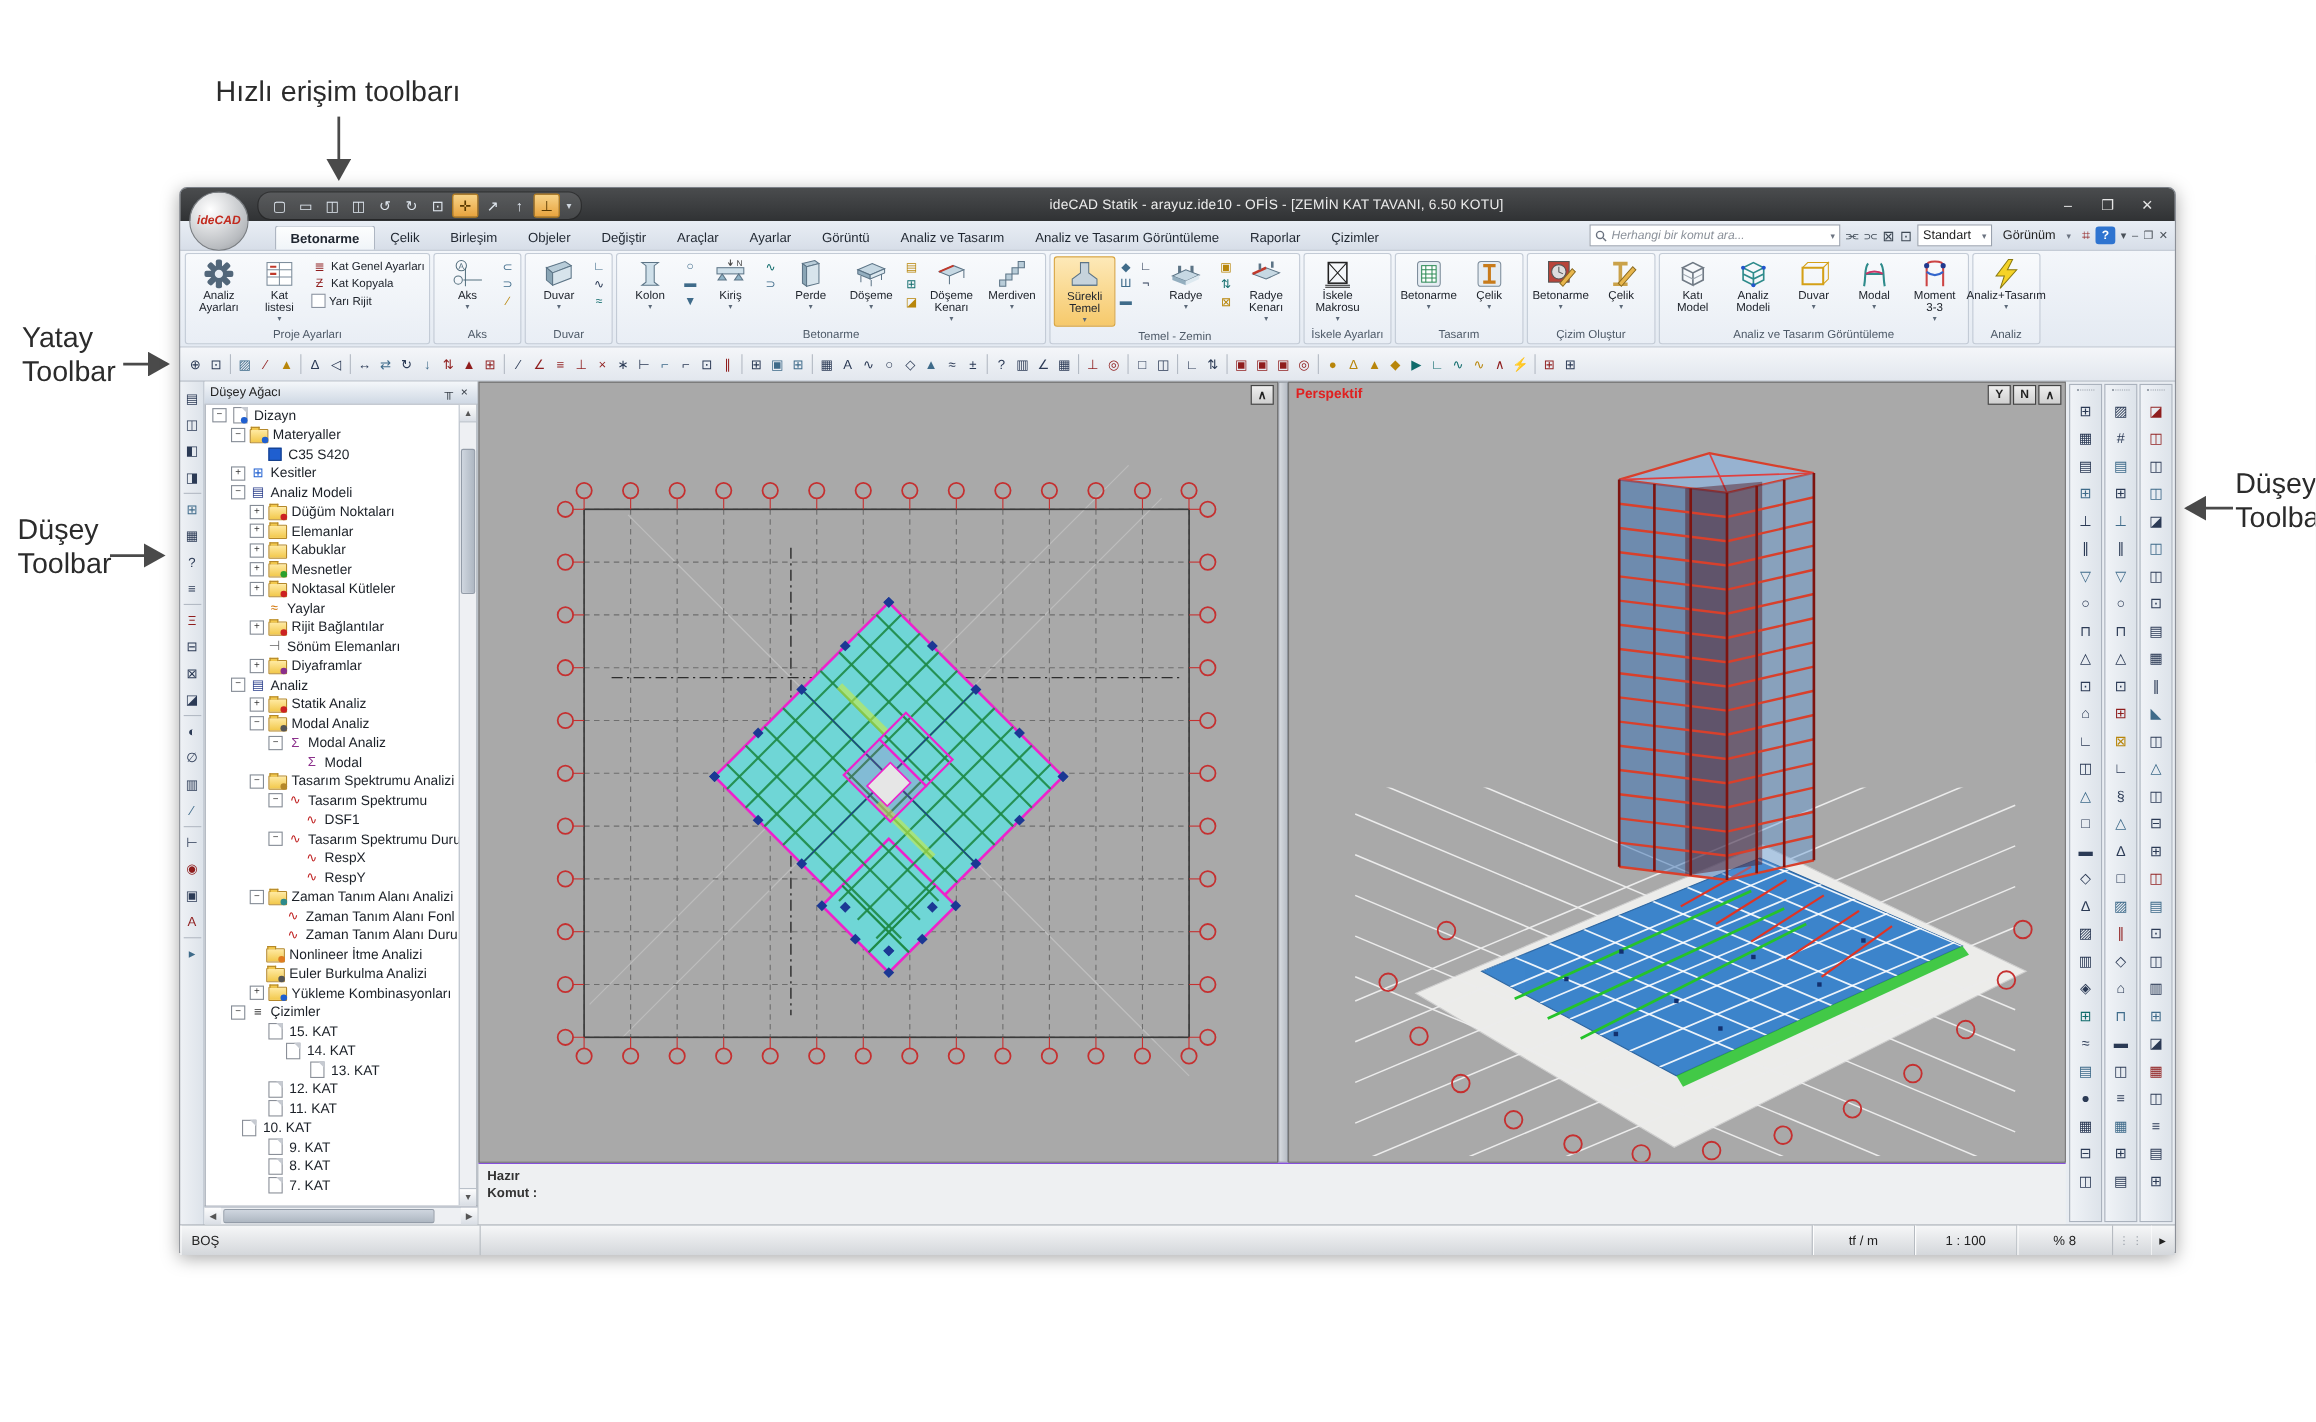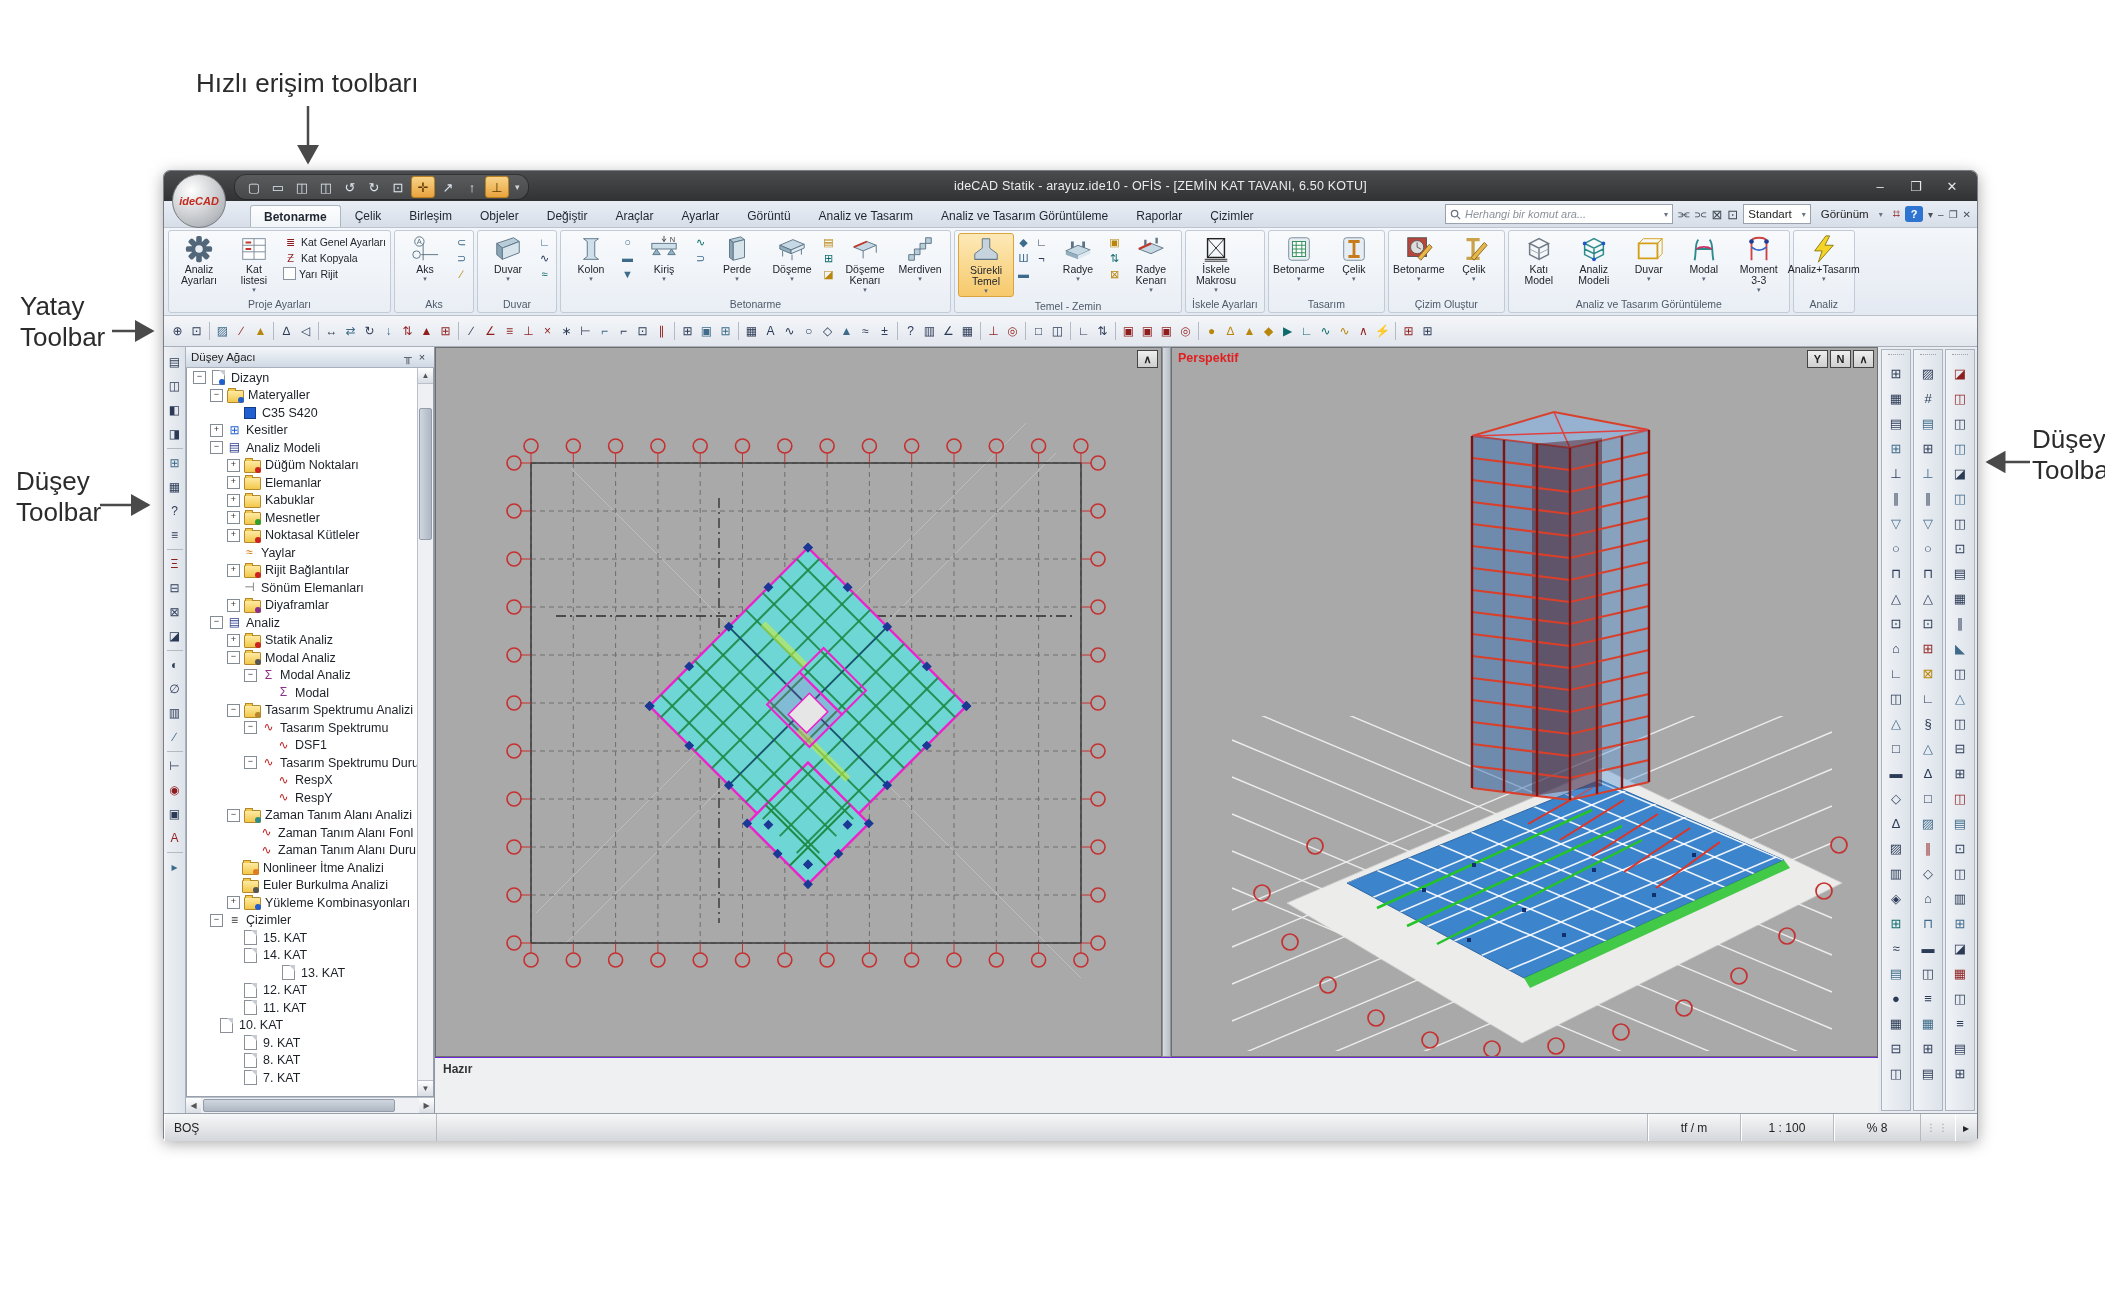--- a/index.html
+++ b/index.html
@@ -903,21 +903,21 @@
               <div class="trow" style="padding-left: 23px;">
                 <span class="ebox">−</span>
                 <span class="tig" style="color: rgb(51, 51, 51);">≡</span>
                 <span class="tlabel">Çizimler</span>
               </div>
               <div class="trow" style="padding-left: 40px;">
                 <span class="enone"></span>
                 <span class="ti ti-page"></span>
                 <span class="tlabel">15. KAT</span>
               </div>
-              <div class="trow" style="padding-left: 40px;">
+              <div class="trow" style="padding-left: 40px; margin-left: 16px;">
                 <span class="enone"></span>
                 <span class="ti ti-page"></span>
                 <span class="tlabel">14. KAT</span>
               </div>
               <div class="trow" style="padding-left: 40px; margin-left: 38px;">
                 <span class="enone"></span>
                 <span class="ti ti-page"></span>
                 <span class="tlabel">13. KAT</span>
               </div>
               <div class="trow" style="padding-left: 40px;">
@@ -1276,20 +1276,21 @@
             <div class="persp">Perspektif</div>
             <div class="vbtns" id="vbtnsR">
                 <div class="vbtn">Y</div>
                 <div class="vbtn">N</div>
                 <div class="vbtn">∧</div>
               </div>
           </div>
         </div>
         <div class="cmdarea">
           <div>Hazır</div>
+          <div>Komut :</div>
         </div>
       </div>
 
       <div class="rstrip">
         <div class="rcol" id="rcol0">
             <div class="grip"></div>
             <span class="rvi" style="color: rgb(43, 58, 85);">⊞</span>
             <span class="rvi" style="color: rgb(43, 58, 85);">▦</span>
             <span class="rvi" style="color: rgb(43, 58, 85);">▤</span>
             <span class="rvi" style="color: rgb(63, 107, 138);">⊞</span>

